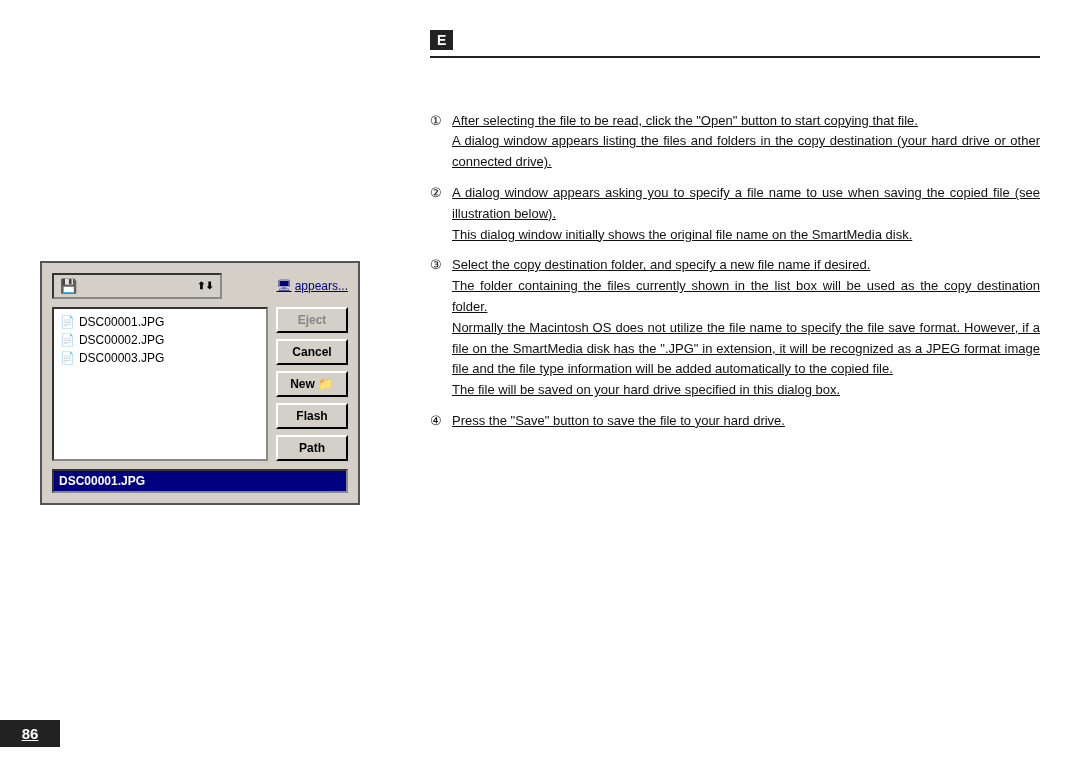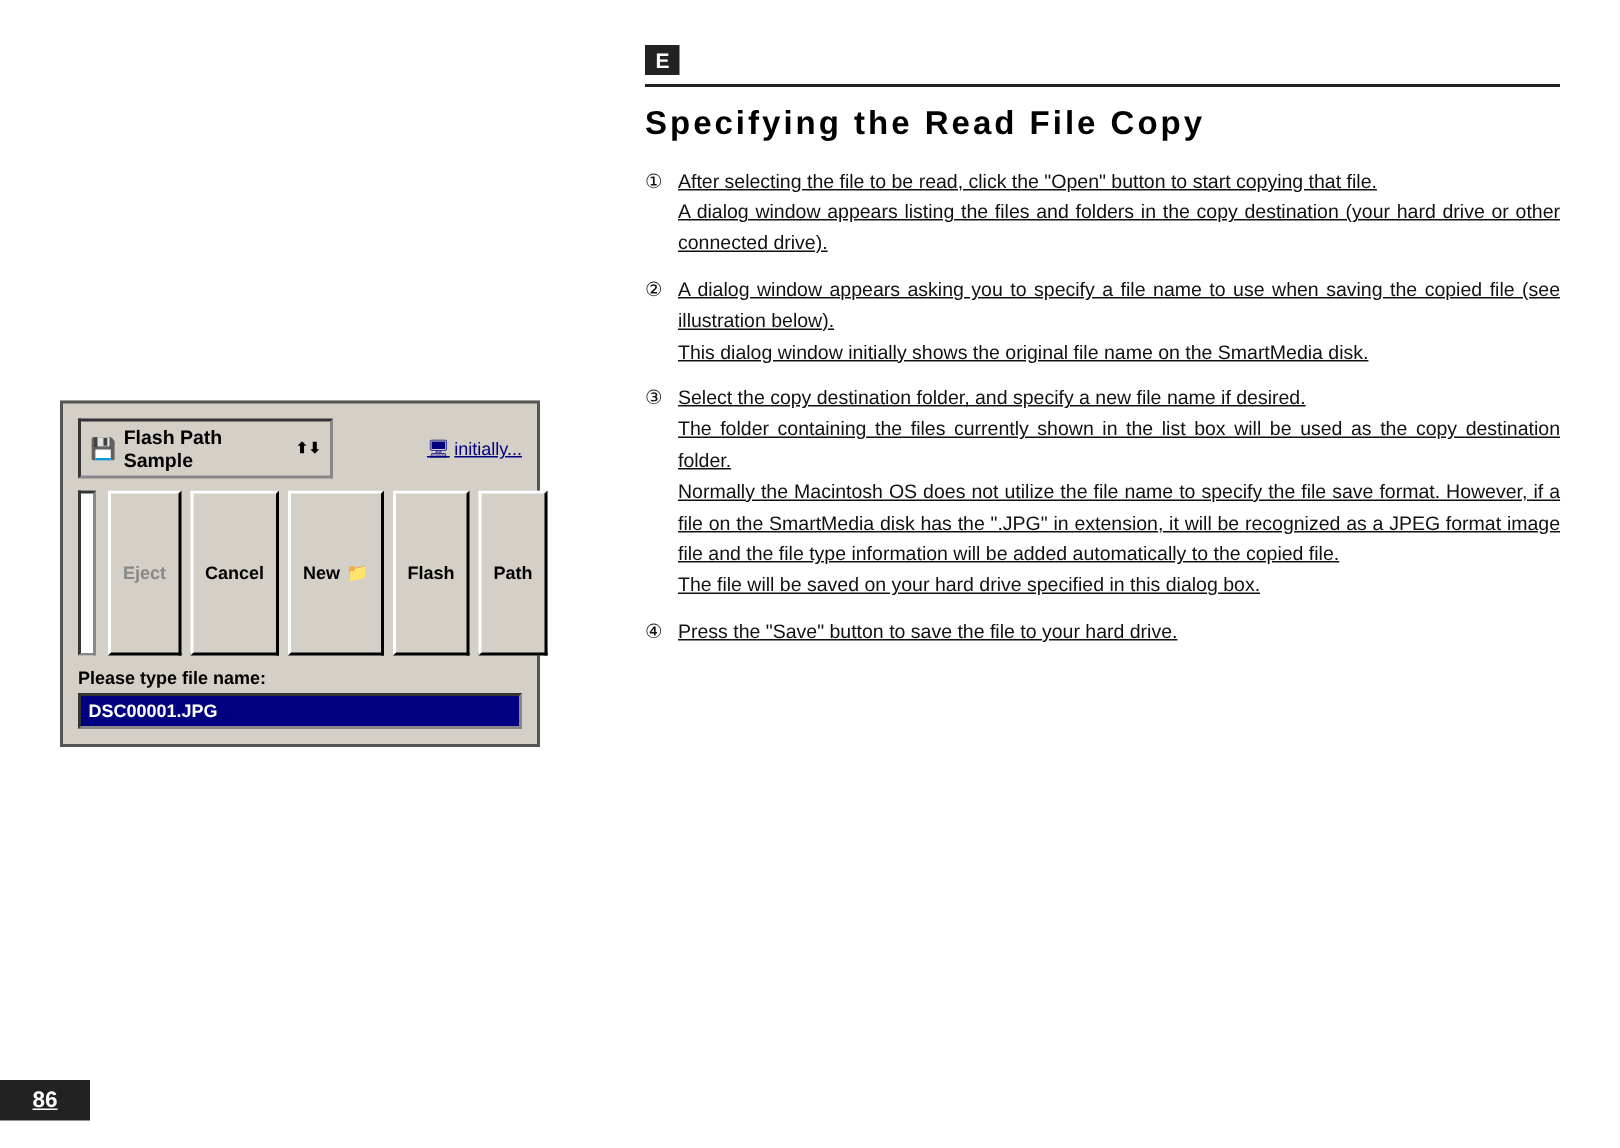--- a/index.html
+++ b/index.html
@@ -97,21 +97,21 @@
       font-size: 12px;
       cursor: pointer;
     }
 
     .file-item .file-icon {
       font-size: 12px;
     }
 
     .side-buttons {
       display: flex;
-      flex-direction: row;
+      flex-direction: column;
       gap: 6px;
       min-width: 72px;
     }
 
     .side-btn {
       background: #d4d0c8;
       border: 2px outset #fff;
       border-right-color: #555;
       border-bottom-color: #555;
       padding: 4px 8px;
@@ -225,26 +225,25 @@
     }
   </style>
 </head>
 <body>
 
 <div class="left-panel">
   <div class="dialog-box">
     <div class="dialog-top-row">
       <div class="location-dropdown">
         <span class="floppy-icon">💾</span>
-        <span>Flash Path Sample</span>
         <span class="arrow">⬆⬇</span>
       </div>
       <div class="mycomputer-link">
         <span>🖥</span>
-        <span>initially...</span>
+        <span>appears...</span>
       </div>
     </div>
 
     <div class="dialog-content-area">
       <div class="file-list-container">
         <div class="file-item">
           <span class="file-icon">📄</span>
           <span>DSC00001.JPG</span>
         </div>
         <div class="file-item">
@@ -263,32 +262,31 @@
         <button class="side-btn new-btn">
           <span>New</span>
           <span>📁</span>
         </button>
         <button class="side-btn">Flash</button>
         <button class="side-btn">Path</button>
       </div>
     </div>
 
     <div class="filename-section">
-      <div class="filename-label">Please type file name:</div>
       <input class="filename-input" type="text" value="DSC00001.JPG" style="">
     </div>
   </div>
 </div>
 
 <div class="right-panel" style="position:relative;">
   <div class="section-indicator">E</div>
   <hr class="section-divider">
 
   <h1 class="section-title">
-    <span>Specifying the Read File Copy</span><br>
+    <br>
   </h1>
 
   <div class="instructions">
     <div class="instruction-item">
       <span class="instruction-number">①</span>
       <span class="instruction-text">After selecting the file to be read, click the "Open" button to start copying that file.<br>A dialog window appears listing the files and folders in the copy destination (your hard drive or other connected drive).</span>
     </div>
     <div class="instruction-item">
       <span class="instruction-number">②</span>
       <span class="instruction-text">A dialog window appears asking you to specify a file name to use when saving the copied file (see illustration below).<br>This dialog window initially shows the original file name on the SmartMedia disk.</span>

